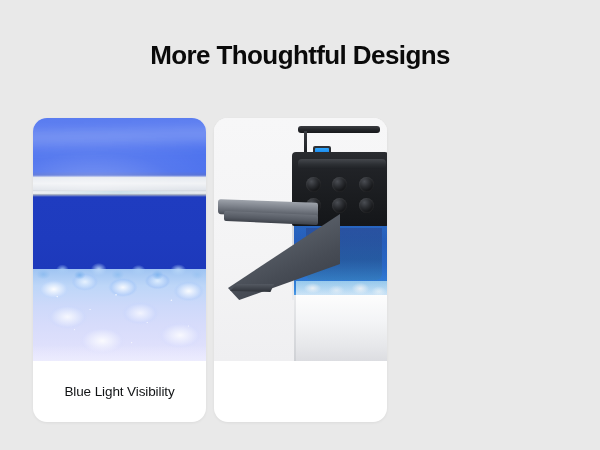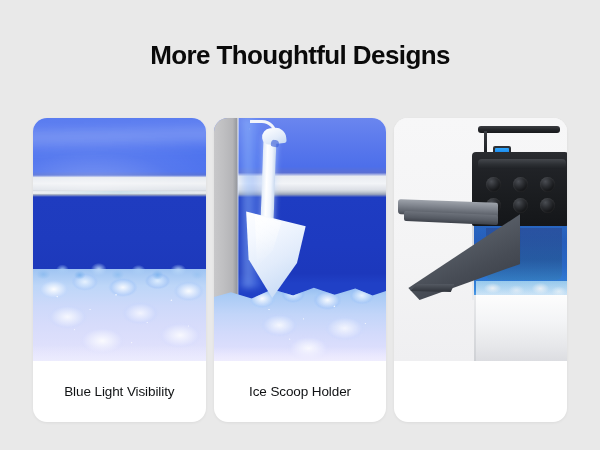--- a/index.html
+++ b/index.html
@@ -460,38 +460,20 @@
         <div class="c1-lip"></div>
         <div class="ice">
           <div class="ice-edge"></div>
           <div class="ice-sparkle"></div>
           <div class="ice-bottomfade"></div>
         </div>
       </div>
       <div class="card-caption">Blue Light Visibility</div>
     </div>
 
-    <div class="card">
-      <div class="card-media">
-        <div class="c2-bg"></div>
-        <div class="c2-glow"></div>
-        <div class="c2-wall"></div>
-        <div class="c2-wall-edge"></div>
-        <div class="c2-ice"></div>
-        <div class="c2-ice-sparkle"></div>
-        <div class="c2-ice-fade"></div>
-        <div class="c2-hook"></div>
-        <div class="c2-handle"></div>
-        <div class="c2-handle-top"></div>
-        <div class="c2-handle-notch"></div>
-        <div class="c2-bowl"></div>
-        <div class="c2-bowl-shine"></div>
-      </div>
-      <div class="card-caption">Ice Scoop Holder</div>
-    </div>
 
     <div class="card">
       <div class="card-media">
         <div class="c3-bg"></div>
         <div class="c3-right-panel"></div>
         <div class="c3-bin"></div>
         <div class="c3-bin-inner"></div>
         <div class="c3-bin-ice"></div>
         <div class="c3-glass"></div>
         <div class="c3-cabinet"></div>

